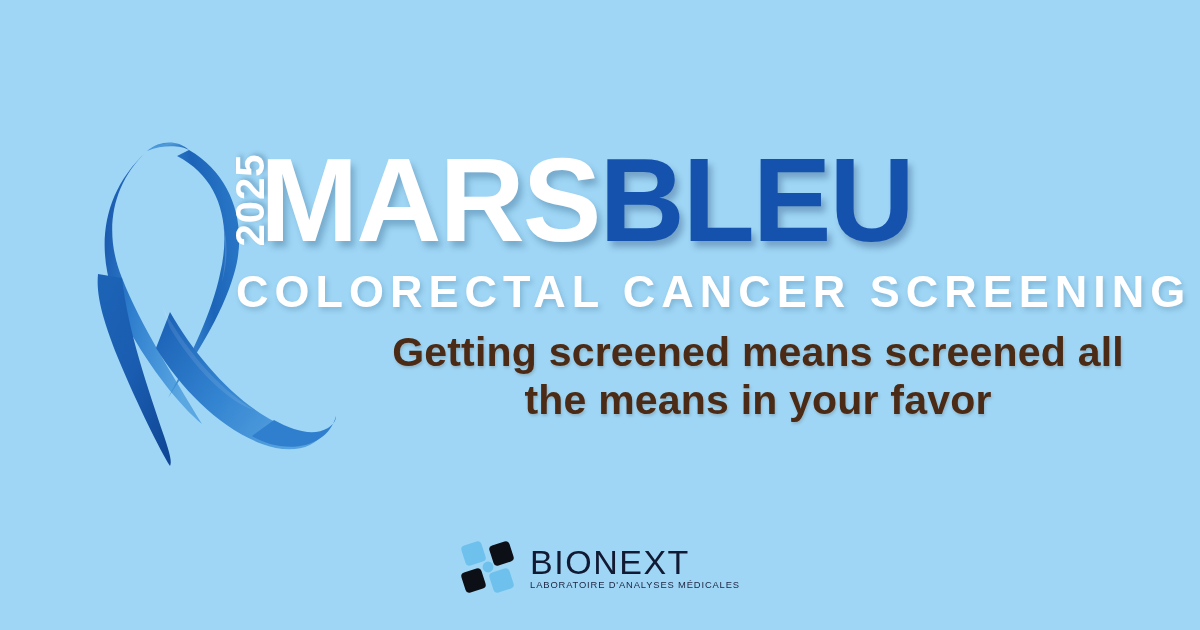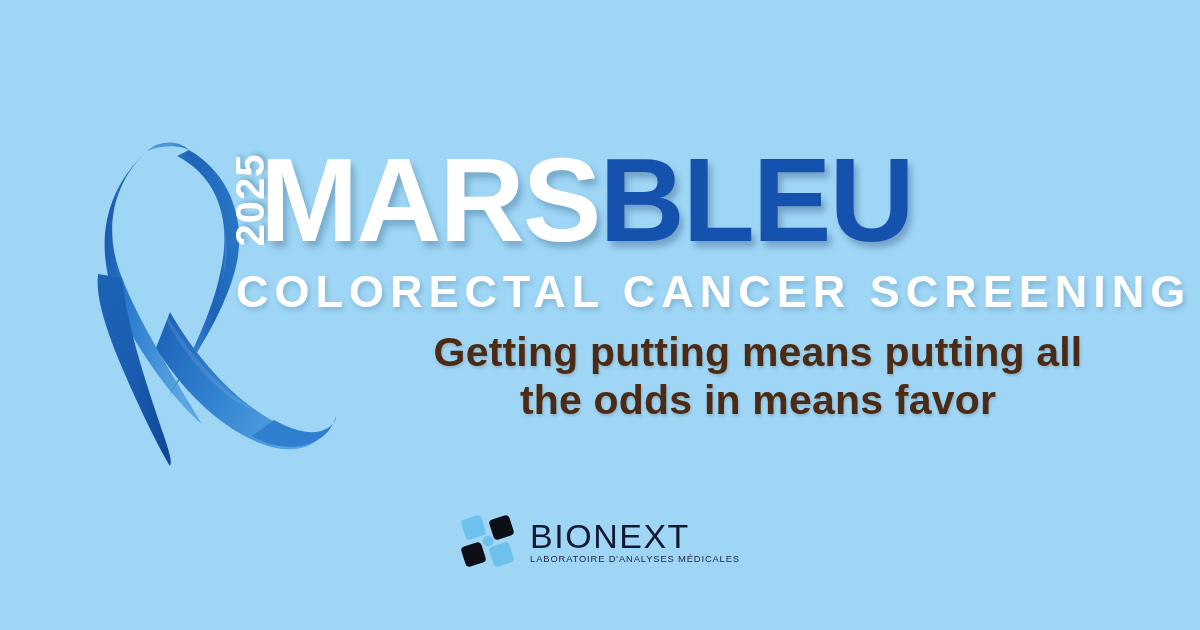--- a/index.html
+++ b/index.html
@@ -118,21 +118,21 @@
     text-align: center;
     letter-spacing: 0.2px;
     text-shadow: 1px 2px 3px rgba(60,40,20,0.20);
   }
 
   
   .logo {
     position: absolute;
     left: 0;
     right: 0;
-    top: 506px;
+    top: 532px;
     height: 70px;
     display: flex;
     align-items: center;
     justify-content: center;
     gap: 14px;
   }
   .logo-mark {
     width: 56px;
     height: 56px;
     flex: 0 0 56px;
@@ -227,22 +227,22 @@
     <div class="headline-row">
       <div class="year">2025</div>
       <div class="headline">
         <span class="mars">MARS</span><span class="bleu">BLEU</span>
       </div>
     </div>
 
     <div class="subhead">COLORECTAL CANCER SCREENING</div>
 
     <div class="tagline">
-      <div>Getting putting means putting all</div>
-      <div>the odds in means favor</div>
+      <div>Getting screened means screened all</div>
+      <div>the means in your favor</div>
     </div>
   </div>
 
   <div class="logo">
     <div class="logo-mark">
       <svg viewBox="0 0 56 56" xmlns="http://www.w3.org/2000/svg" aria-hidden="true">
 
         <rect x="3" y="4" width="21" height="21" rx="4" ry="4" transform="rotate(-18 13.5 14.5)" fill="#6ec1ec"></rect>
 
         <rect x="31" y="4" width="21" height="21" rx="4" ry="4" transform="rotate(-18 41.5 14.5)" fill="#0d0f16"></rect>

